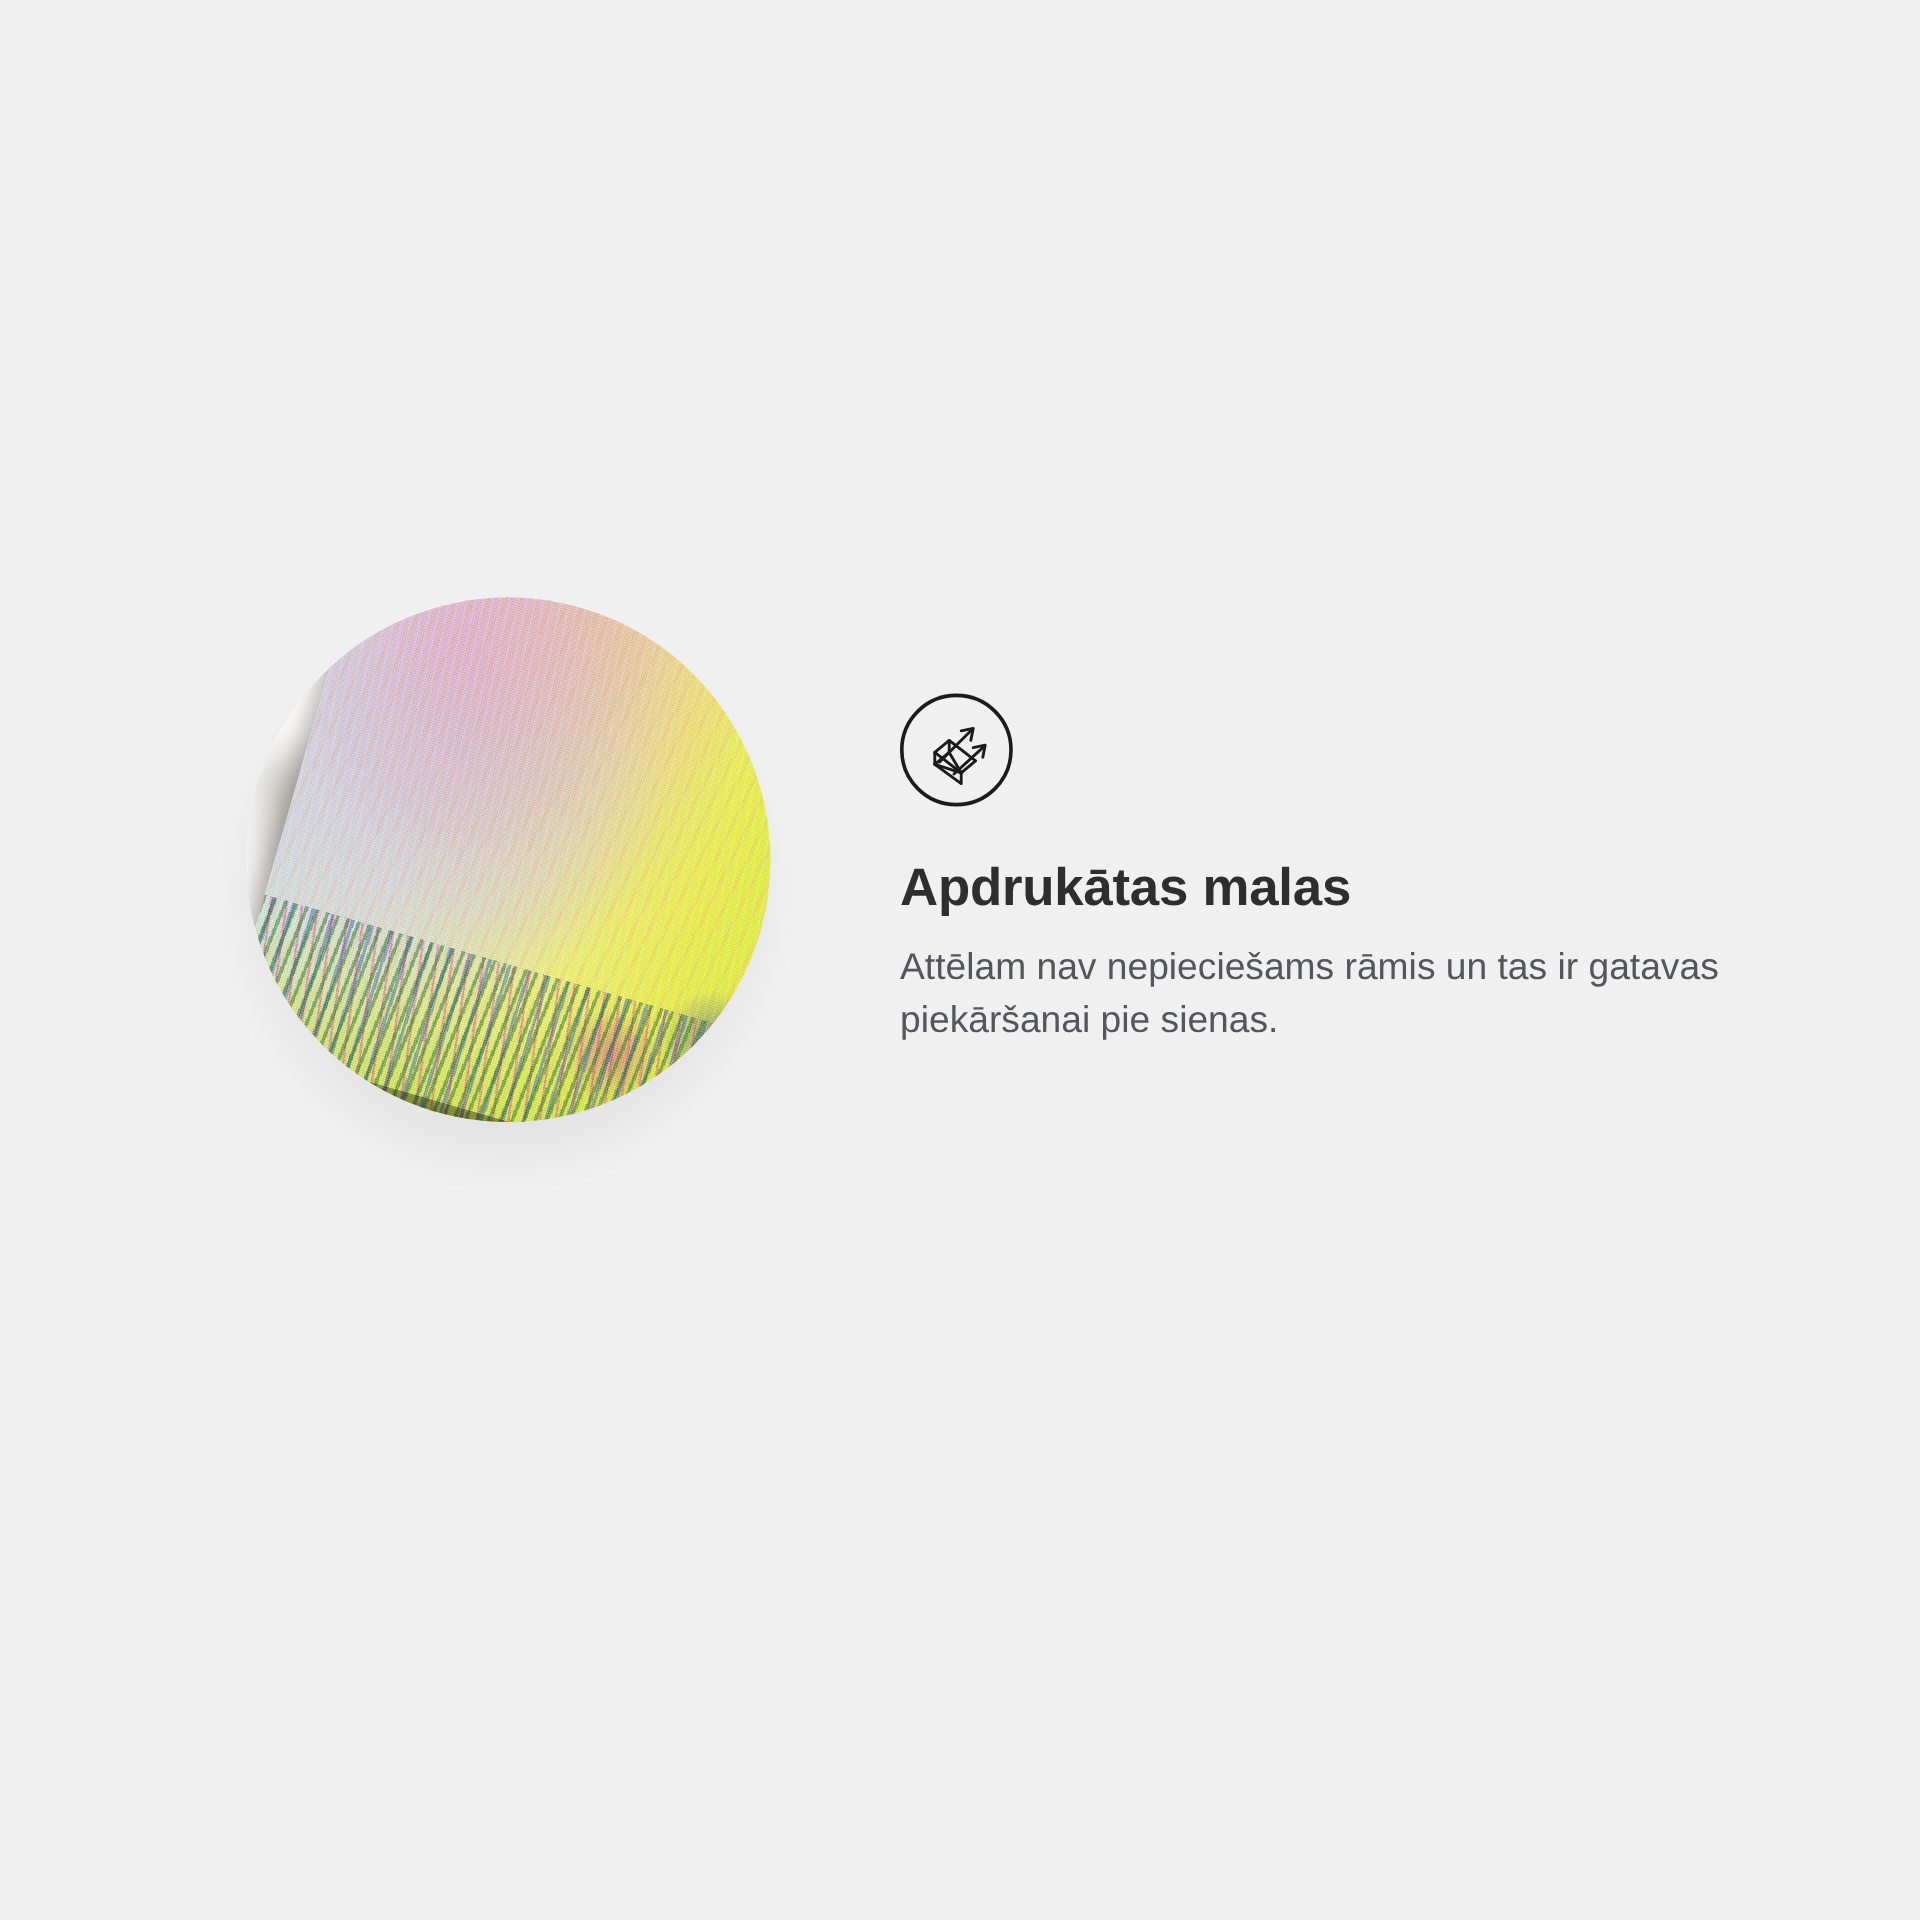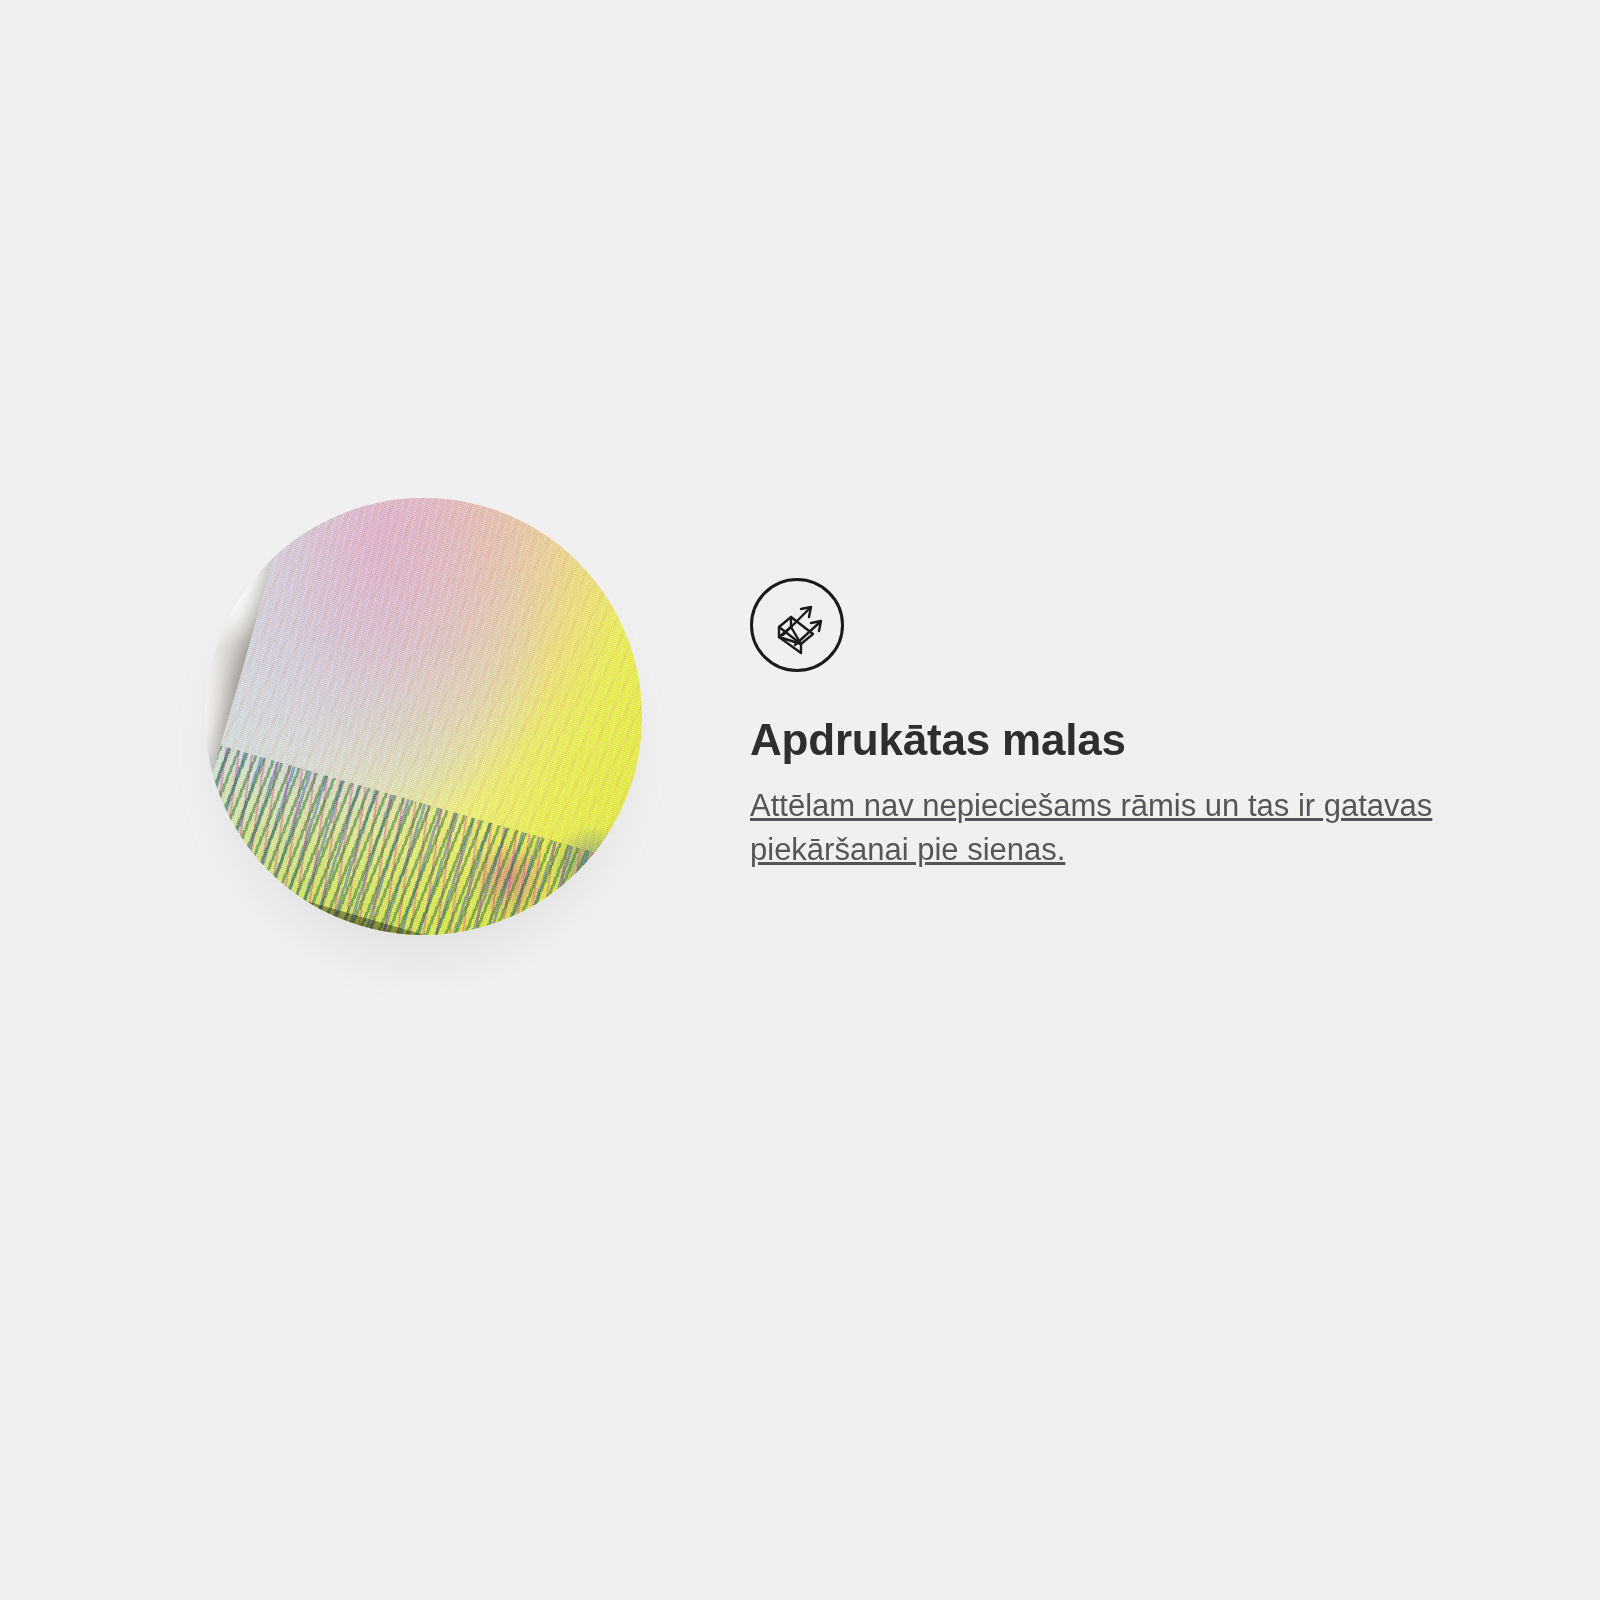--- a/index.html
+++ b/index.html
@@ -200,21 +200,21 @@
   .title-a { margin-top: 44px; }
 
   .feature-desc {
     margin: 0;
     color: #55565a;
     font-size: 31px;
     font-weight: 400;
     line-height: 1.42;
     max-width: 720px;
   }
-  .desc-a { margin-top: 20px; max-width: 700px; text-decoration: underline; }
+  .desc-a { margin-top: 20px; max-width: 700px; }
 </style>
 </head>
 <body>
 
 <div class="page">
 
   <section class="feature feature-a">
 
     <div class="media-shadow media-shadow-a"></div>
 

